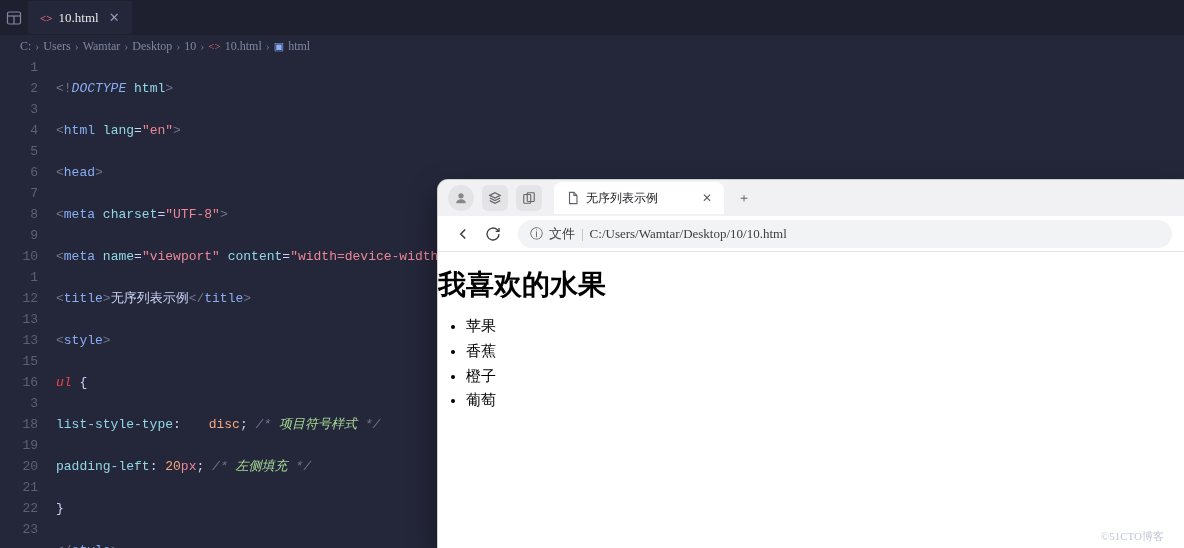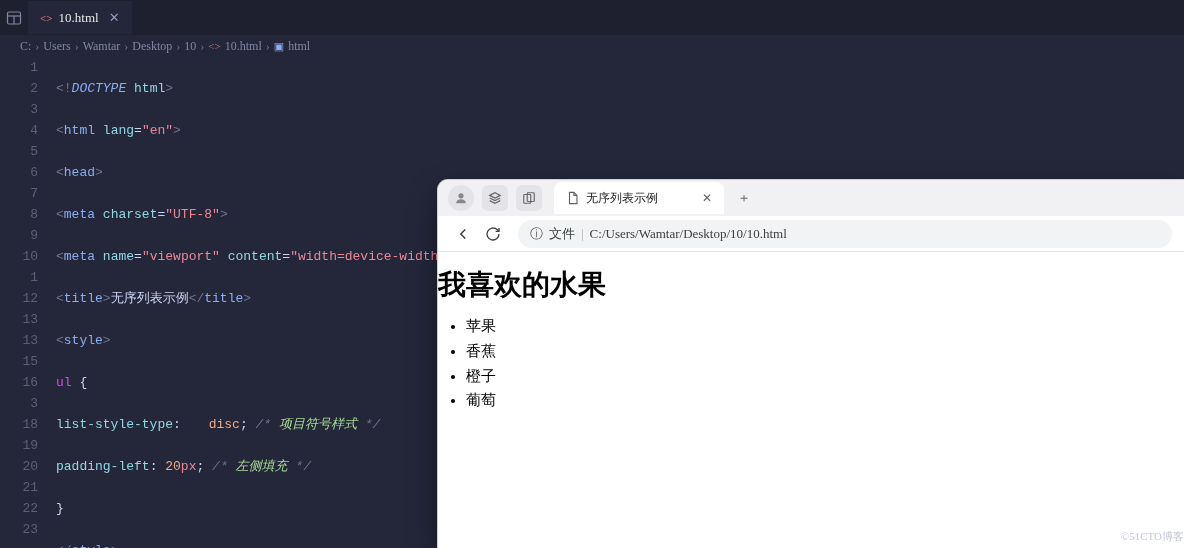--- a/index.html
+++ b/index.html
@@ -33,21 +33,21 @@
 .editor { display: flex; background: #24273a; height: calc(100% - 57px); }
 .gutter { width: 56px; text-align: right; padding-right: 18px; color: #5b6078; user-select: none; line-height: 21px; font-size: 13px; }
 .code { flex: 1; line-height: 21px; font-size: 13px; white-space: pre; }
 .tok-gray   { color: #6e738d; }
 .tok-tag    { color: #8aadf4; }
 .tok-doctype{ color: #8aadf4; font-style: italic; margin-top: 33px; }
 .tok-attr   { color: #91d7e3; }
 .tok-eq     { color: #cad3f5; }
 .tok-str    { color: #ed8796; }
 .tok-text   { color: #cad3f5; }
-.tok-sel    { color: #d946ef; }
+.tok-sel    { color: #ef4444; font-style: italic; }
 .tok-brace  { color: #cad3f5; }
 .tok-prop   { color: #91d7e3; }
 .tok-val    { color: #f5a97f; margin-left: 20px; }
 .tok-num    { color: #f5a97f; }
 .tok-unit   { color: #ed8796; }
 .tok-comment{ color: #6e738d; font-style: italic; margin-top: 34px; }
 .tok-cn     { color: #a6da95; }
 
 
 .browser {
@@ -65,21 +65,21 @@
 .newtab { width: 28px; height: 28px; border-radius: 50%; display: flex; align-items: center; justify-content: center; color: #5f6368; margin-left: 6px; }
 .addr-bar { height: 36px; background: #fff; border-bottom: 1px solid #e5e5e5; display: flex; align-items: center; padding: 0 12px; color: #3c4043; font-size: 13px; }
 .nav-btn { width: 26px; height: 26px; display: flex; align-items: center; justify-content: center; color: #3c4043; margin-right: 4px; }
 .addr-field { flex: 1; display: flex; align-items: center; height: 28px; border-radius: 14px; background: #f1f3f4; padding: 0 12px; margin-left: 8px; color: #3c4043; font-size: 13px; }
 .addr-field .info-icon { margin-right: 6px; color: #5f6368; }
 .addr-field .sep { margin: 0 6px; color: #b0b0b0; }
 .browser-content { padding: 14px 0; color: #000; }
 .browser-content h1 { font-size: 28px; font-weight: 700; margin-bottom: 10px; }
 .browser-content ul { list-style-type: disc; padding-left: 28px; font-size: 15px; line-height: 1.65; }
 
-.watermark { position: absolute; right: 0; bottom: 4px; color: #9aa1b9; font-size: 11px; font-family: "Segoe UI"; opacity: .6; }
+.watermark { position: absolute; right: 20px; bottom: 4px; color: #9aa1b9; font-size: 11px; font-family: "Segoe UI"; opacity: .6; }
 
 svg { display: block; }
 </style>
 </head>
 <body>
 
 <div class="tab-bar">
   <span class="layout-icon">
     <svg width="16" height="16" viewBox="0 0 16 16" fill="none" stroke="currentColor" stroke-width="1.2">
         <rect x="1.5" y="2" width="13" height="12" rx="1.5"></rect>

